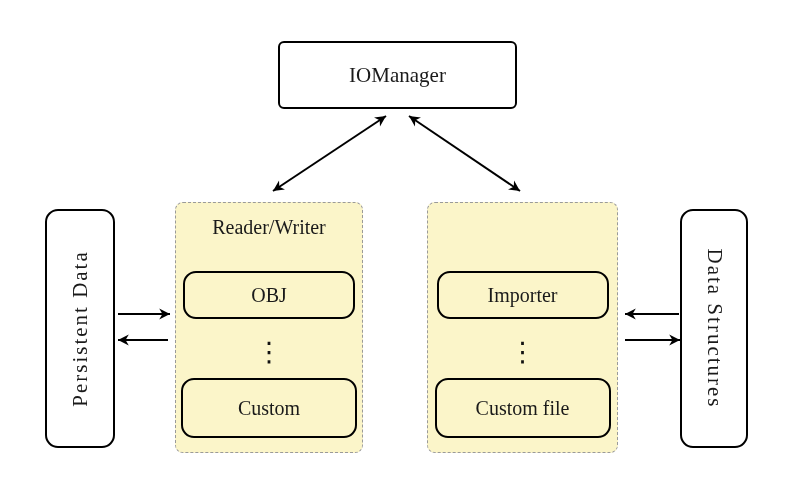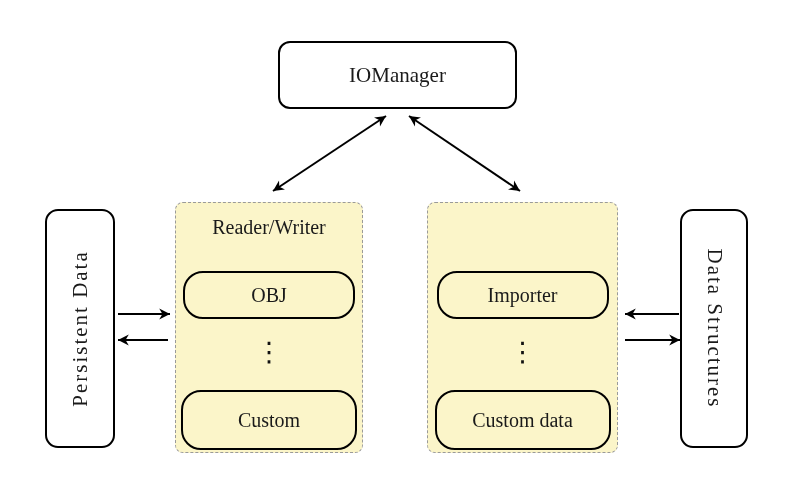--- a/index.html
+++ b/index.html
@@ -20,21 +20,21 @@
     position: absolute;
     left: 0; top: 0;
     width: 800px; height: 489px;
     pointer-events: none;
   }
   
   .node-box {
     position: absolute;
     background: #ffffff;
     border: 2.5px solid #000000;
-    border-radius: 12px;
+    border-radius: 6px;
     box-sizing: border-box;
     display: flex;
     align-items: center;
     justify-content: center;
   }
   #iomanager {
     left: 278px; top: 41px; width: 239px; height: 68px;
     font-size: 21px;
   }
   .side-box {
@@ -73,32 +73,32 @@
     font-size: 20px;
     line-height: 26px;
     white-space: nowrap;
   }
   .inner-box {
     position: absolute;
     left: 50%;
     transform: translateX(-50%);
     background: #fbf5c9;
     border: 2.5px solid #000000;
-    border-radius: 20px;
+    border-radius: 13px;
     box-sizing: border-box;
     display: flex;
     flex-direction: column;
     align-items: center;
     justify-content: center;
     font-size: 20px;
     line-height: 27px;
     white-space: nowrap;
   }
   .inner-top    { top: 68px;  width: 172px; height: 48px; }
-  .inner-bottom { top: 187px; width: 176px; height: 60px; }
+  .inner-bottom { top: 175px; width: 176px; height: 60px; }
   .dots {
     position: absolute;
     top: 131px; left: 0; right: 0;
     text-align: center;
     font-size: 27px;
     line-height: 1.4;
     color: #111111;
   }
 </style>
 </head>
@@ -142,17 +142,17 @@
       <span>Custom</span>
     </div>
   </div>
 
   <div class="group" id="group-importer-exporter">
     <div class="inner-box inner-top">
       <span>Importer</span>
     </div>
     <div class="dots">⋮</div>
     <div class="inner-box inner-bottom">
-      <span>Custom data</span>
+      <span>Custom file</span>
     </div>
   </div>
 
 </div>
 
 </body></html>

